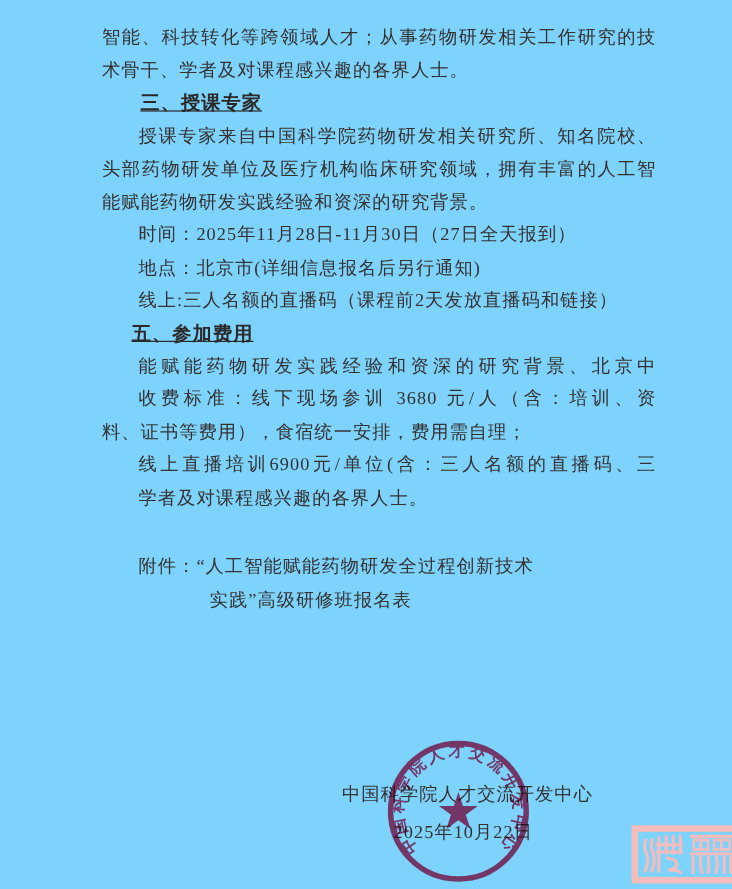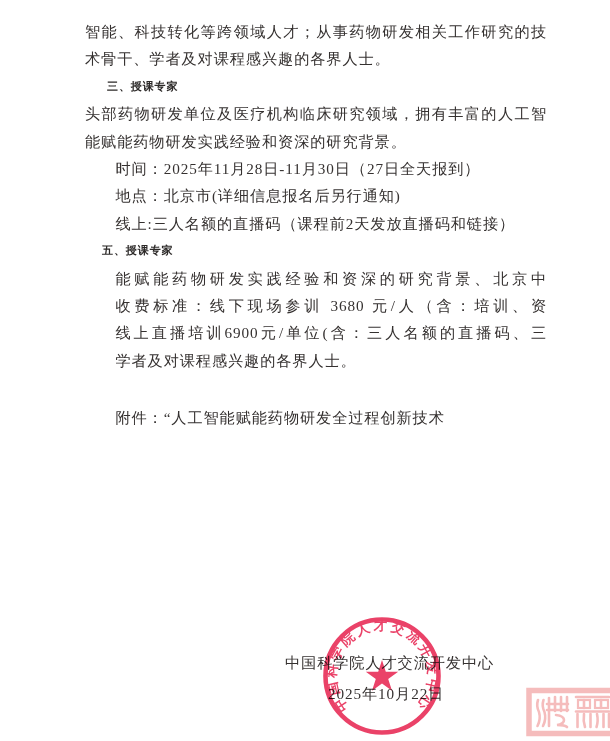--- a/index.html
+++ b/index.html
@@ -1,41 +1,42 @@
 <!DOCTYPE html>
 <html><head>
 <meta charset="utf-8">
 <style>
   html,body{margin:0;padding:0;background:#888;}
   #page{
     position:relative;
     width:610px;height:741px;
-    background:#ffffff;
+    background:#7dd3fc;
     overflow:hidden;
     font-family:"Liberation Serif","DejaVu Serif",serif;
     color:#353130;
   }
   #doc-column{
     position:absolute;
     left:85px;top:18px;
     width:462px;
     font-size:15.2px;
     letter-spacing:0.9px;
     line-height:27.4px;
   }
   .line{min-height:27.4px;white-space:pre-wrap;}
   .full{text-align:justify;text-align-last:justify;}
   .indent{text-indent:2em;}
   .deep{text-indent:5.9em;}
   .heading{
     font-family:"Liberation Sans","DejaVu Sans",sans-serif;
     font-weight:bold;
-    font-size:11px;
+    font-size:16px;
     color:#2b2827;
     text-indent:2em;
+    text-decoration:underline;
   }
   .tight{text-indent:1.55em;}
   .spacer{height:30px;}
   #signature-block{
     position:absolute;
     left:85px;top:648px;
     width:462px;
     font-size:15.2px;
     letter-spacing:0.9px;
   }
@@ -65,32 +66,35 @@
 </head>
 <body>
 
 <div id="page">
 
   <div id="doc-column">
 
   <div class="line full">智能、科技转化等跨领域人才；从事药物研发相关工作研究的技</div>
       <div class="line ">术骨干、学者及对课程感兴趣的各界人士。</div>
       <div class="line heading">三、授课专家</div>
+      <div class="line indent full">授课专家来自中国科学院药物研发相关研究所、知名院校、</div>
       <div class="line full">头部药物研发单位及医疗机构临床研究领域，拥有丰富的人工智</div>
       <div class="line ">能赋能药物研发实践经验和资深的研究背景。</div>
       <div class="line indent">时间：2025年11月28日-11月30日（27日全天报到）</div>
       <div class="line indent">地点：北京市(详细信息报名后另行通知)</div>
       <div class="line indent">线上:三人名额的直播码（课程前2天发放直播码和链接）</div>
-      <div class="line heading tight">五、授课专家</div>
+      <div class="line heading tight">五、参加费用</div>
       <div class="line indent full">能赋能药物研发实践经验和资深的研究背景、北京中</div>
       <div class="line indent full">收费标准：线下现场参训 3680 元/人（含：培训、资</div>
+      <div class="line ">料、证书等费用），食宿统一安排，费用需自理；</div>
       <div class="line indent full">线上直播培训6900元/单位(含：三人名额的直播码、三</div>
       <div class="line indent">学者及对课程感兴趣的各界人士。</div>
       <div class="spacer"></div>
       <div class="line indent">附件：“人工智能赋能药物研发全过程创新技术</div>
+      <div class="line deep">实践”高级研修班报名表</div>
     </div>
 
   <div id="signature-block">
     <div id="signature-org">中国科学院人才交流开发中心</div>
     <div id="signature-date">2025年10月22日</div>
   </div>
 
   <svg id="stamp" viewBox="0 0 124 124">
     <circle cx="62" cy="62" r="56.5" fill="none" stroke="#e9335c" stroke-width="4.6"></circle>
     <defs>

